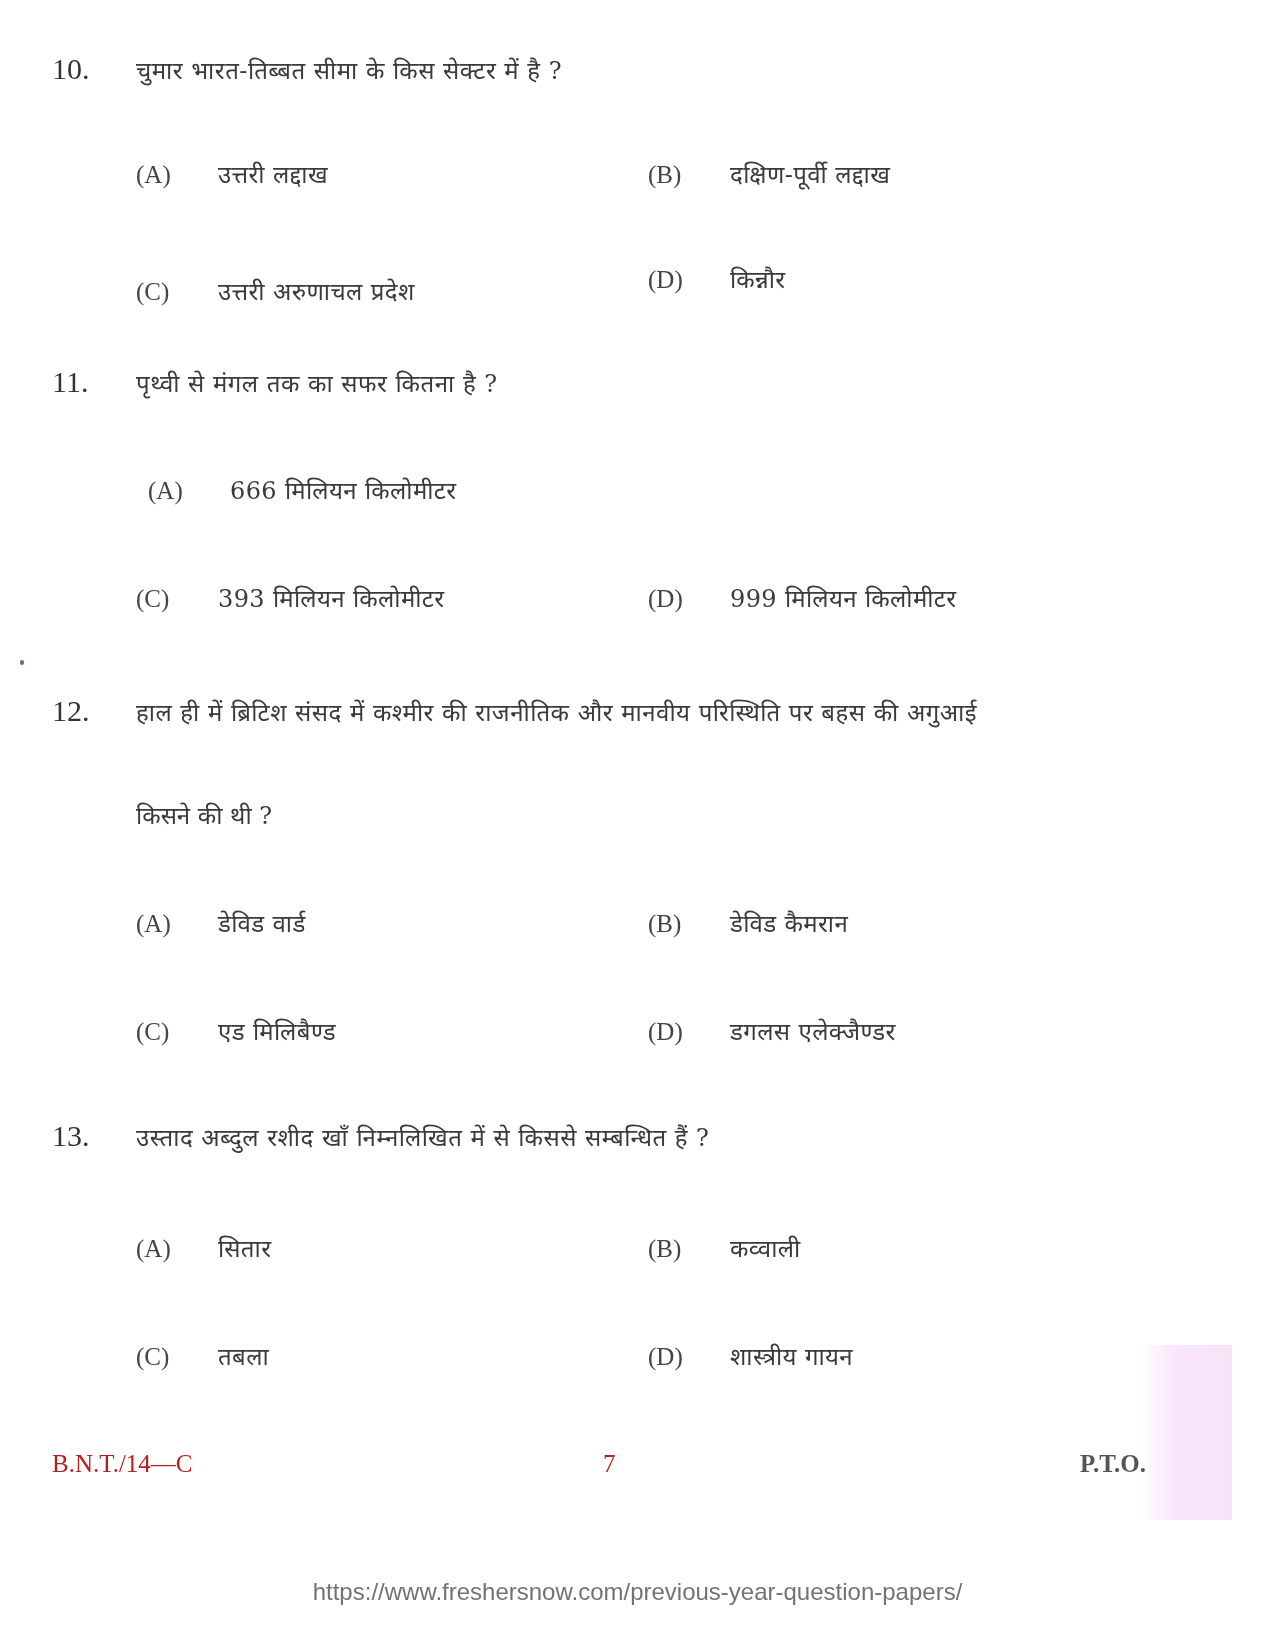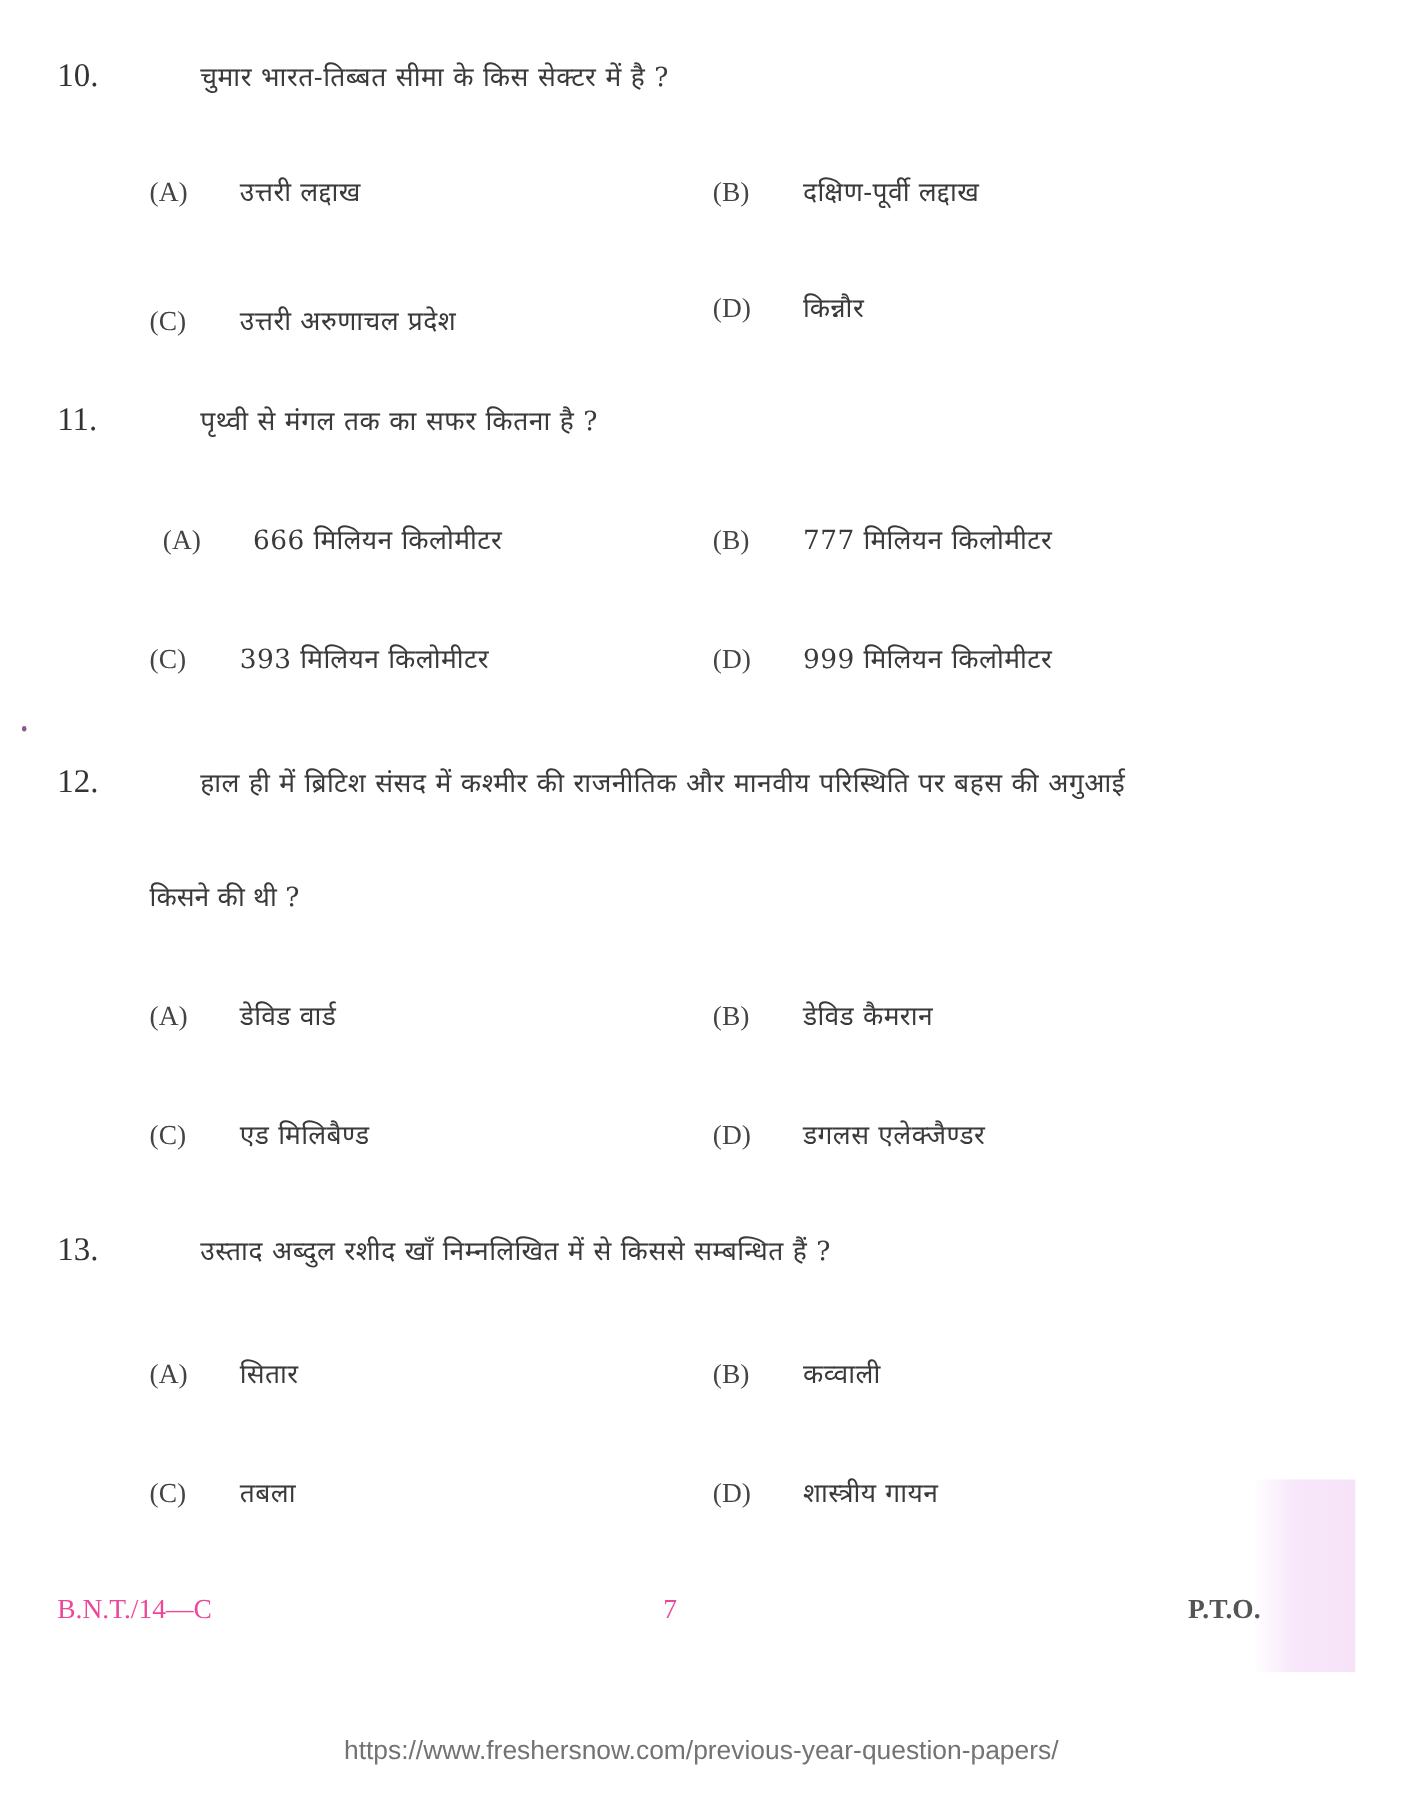--- a/index.html
+++ b/index.html
@@ -7,26 +7,26 @@
     width: 1275px; height: 1651px; background: #ffffff; position: relative; overflow: hidden;
     font-family: "DejaVu Serif", "Liberation Serif", serif; color: #2a2a2a;
   }
   .page { position: absolute; left: 0; top: 0; width: 1275px; height: 1651px; }
   .pink-tint {
     position: absolute; left: 1140px; top: 1345px; width: 92px; height: 175px;
     background: linear-gradient(to right, rgba(248,232,250,0) 0%, #f8e6fa 40%, #f6e3f8 100%);
   }
   .q-line { position: absolute; left: 52px; font-size: 25px; white-space: nowrap; }
   .q-num { display: inline-block; width: 84px; font-family: "Liberation Serif", serif; font-size: 30px; color: #333; }
-  .q-text { font-size: 24px; color: #3a3a3a; letter-spacing: 0.5px; margin-left: 46px; }
+  .q-text { font-size: 24px; color: #3a3a3a; letter-spacing: 0.5px; }
   .q-cont { position: absolute; left: 136px; font-size: 24px; color: #3a3a3a; white-space: nowrap; }
   .opt { position: absolute; font-size: 24px; white-space: nowrap; color: #3a3a3a; }
   .opt-label { display: inline-block; width: 82px; font-family: "Liberation Serif", serif; font-size: 25px; color: #444; }
   .opt-text { letter-spacing: 0.4px; }
-  .footer { position: absolute; top: 1450px; font-family: "Liberation Serif", serif; font-size: 25px; color: #ec4899; }
+  .footer { position: absolute; top: 1450px; font-family: "Liberation Serif", serif; font-size: 25px; color: #b91c1c; }
   .url { position: absolute; top: 1578px; left: 0; width: 1275px; text-align: center;
          font-family: "Liberation Sans", sans-serif; font-size: 24px; color: #737373; }
   .speck { position: absolute; width: 4px; height: 5px; background: #8a5a8a; border-radius: 2px; }
 </style>
 </head>
 <body>
 
 <div class="page">
 
   <div class="pink-tint"></div>
@@ -37,21 +37,20 @@
   </div>
   <div class="opt" style="left:136px; top:157px;"><span class="opt-label">(A)</span><span class="opt-text">उत्तरी लद्दाख</span></div>
   <div class="opt" style="left:648px; top:157px;"><span class="opt-label">(B)</span><span class="opt-text">दक्षिण-पूर्वी लद्दाख</span></div>
   <div class="opt" style="left:136px; top:262px;margin-top:12px;"><span class="opt-label">(C)</span><span class="opt-text">उत्तरी अरुणाचल प्रदेश</span></div>
   <div class="opt" style="left:648px; top:262px;"><span class="opt-label">(D)</span><span class="opt-text">किन्नौर</span></div>
 
   <div class="q-line" style="top:365px;">
     <span class="q-num">11.</span><span class="q-text">पृथ्वी से मंगल तक का सफर कितना है ?</span>
   </div>
   <div class="opt" style="left:148px; top:473px;"><span class="opt-label">(A)</span><span class="opt-text">666 मिलियन किलोमीटर</span></div>
-  <div class="opt" style="left:648px; top:473px;"><span class="opt-label">(B)</span><span class="opt-text">777 मिलियन किलोमीटर</span></div>
   <div class="opt" style="left:136px; top:581px;"><span class="opt-label">(C)</span><span class="opt-text">393 मिलियन किलोमीटर</span></div>
   <div class="opt" style="left:648px; top:581px;"><span class="opt-label">(D)</span><span class="opt-text">999 मिलियन किलोमीटर</span></div>
 
   <div class="q-line" style="top:694px;">
     <span class="q-num">12.</span><span class="q-text">हाल ही में ब्रिटिश संसद में कश्मीर की राजनीतिक और मानवीय परिस्थिति पर बहस की अगुआई</span>
   </div>
   <div class="q-cont" style="top:798px;">किसने की थी ?</div>
   <div class="opt" style="left:136px; top:906px;"><span class="opt-label">(A)</span><span class="opt-text">डेविड वार्ड</span></div>
   <div class="opt" style="left:648px; top:906px;"><span class="opt-label">(B)</span><span class="opt-text">डेविड कैमरान</span></div>
   <div class="opt" style="left:136px; top:1014px;"><span class="opt-label">(C)</span><span class="opt-text">एड मिलिबैण्ड</span></div>

